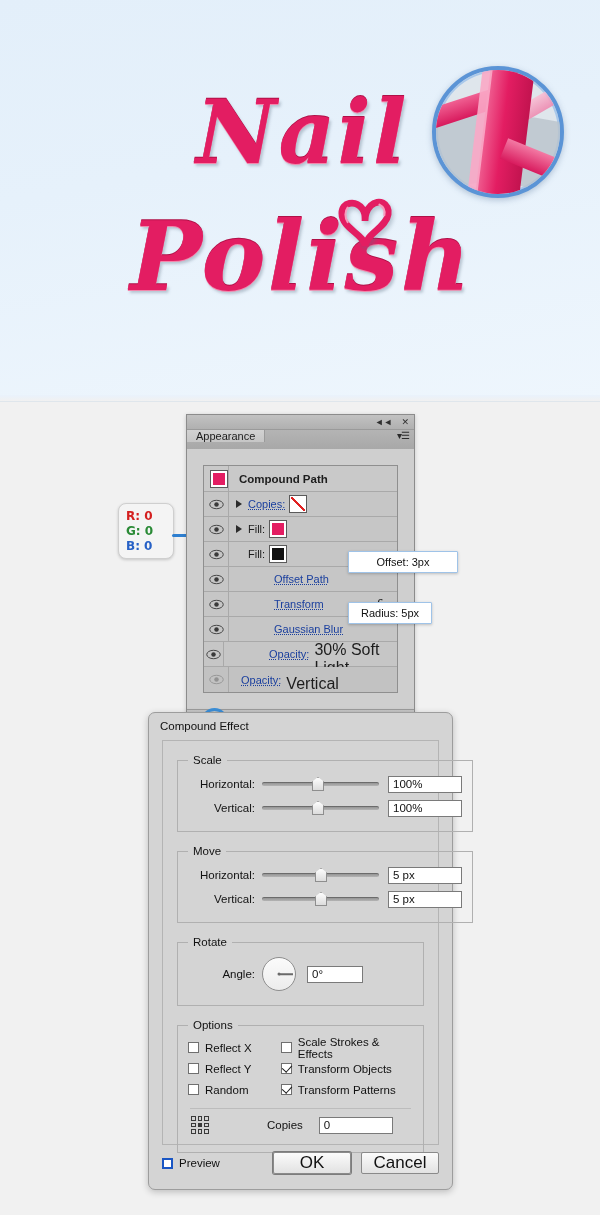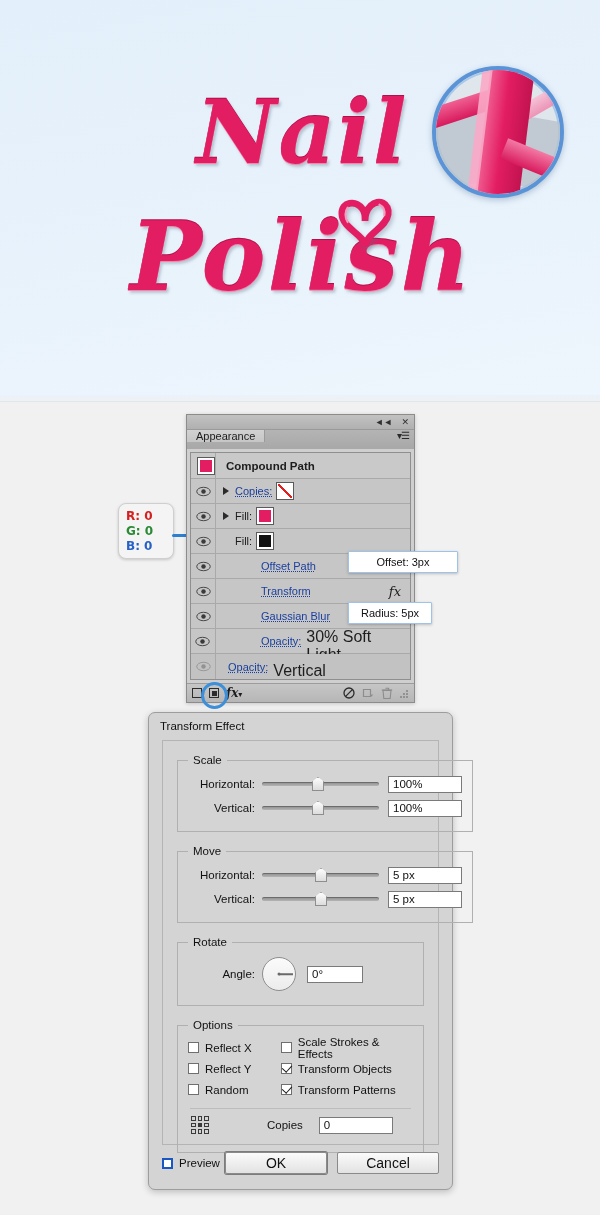--- a/index.html
+++ b/index.html
@@ -91,21 +91,21 @@
   .panel-tabrow{ height:19px; display:flex; align-items:flex-start;
     background:linear-gradient(#b4b4b4,#a8a8a8);gap:48px;}
   .panel-tab{
     background:linear-gradient(#d2d2d2,#c6c6c6);
     border-right:1px solid #9a9a9a;
     padding:0 9px; display:flex; align-items:center;
     font-size:11px; font-weight:400; color:#1d1d1d;
   }
   .panel-tabfill{ flex:1; display:flex; align-items:center; justify-content:flex-end; padding-right:5px;}
   .menu-glyph{ font-size:10px; color:#2a2a2a; letter-spacing:-1px;}
-  .panel-body{ background:#cfcfcf; padding:3px; }
+  .panel-body{ background:#cfcfcf; padding:16px; }
   .rows{ border:1px solid #8f8f8f; background:#c8c8c8;}
 
   .row{ display:flex; align-items:center; height:25px;
         border-bottom:1px solid #a9a9a9; background:#c6c6c6; position:relative;}
   .row:last-child{ border-bottom:none; }
   .row.header{ height:26px; background:#c9c9c9; }
   .row.dim{ background:#c2c2c2; }
 
   .cell-eye{ width:25px; height:100%; display:flex; align-items:center; justify-content:center;
              border-right:1px solid #a9a9a9; }
@@ -260,24 +260,24 @@
   .refgrid i.on{ background:#3a3a3a;}
   .copies-label{ margin-left:58px; margin-right:7px; font-size:11.5px;}
 
   .dlg-footer{
     position:absolute; left:13px; right:13px; bottom:13px; height:26px;
     display:flex; align-items:center;
   }
   .preview-wrap{ display:flex; align-items:center; font-size:11.5px; }
   .btns{ margin-left:auto; display:flex; gap:10px; }
   .dbtn{
-    width:102px; height:22px; display:flex; align-items:center; justify-content:center;
+    width:78px; height:22px; display:flex; align-items:center; justify-content:center;
     background:linear-gradient(#fbfbfb,#e2e2e2);
     border:1px solid #8a8a8a; border-radius:2px;
-    font-size:14px; color:#111;
+    font-size:17px; color:#111;
   }
   .dbtn.default{ box-shadow:0 0 0 1px #7c7c7c; }
 </style>
 </head>
 <body>
 
 <div class="artboard">
   <div class="art-text art-polish">Polish</div>
   <div class="art-text art-nail">Nail</div>
 
@@ -470,21 +470,21 @@
           <circle cx="1" cy="8" r=".9" fill="#7e7e7e"></circle>
         </svg>
     </span>
   </div>
 </div>
 
 <div class="callout co-offset">Offset: 3px</div>
 <div class="callout co-radius">Radius: 5px</div>
 
 <div class="dialog">
-  <div class="dlg-title">Transform Effect</div>
+  <div class="dlg-title">Compound Effect</div>
 
   <div class="dlg-inner">
 
     <fieldset class="group">
       <legend>Scale</legend>
       <div class="frow">
         <span class="flabel">Horizontal:</span>
         <span class="slider">
           <i class="track"></i>
             <i class="thumb" style="left:50px;"></i>

